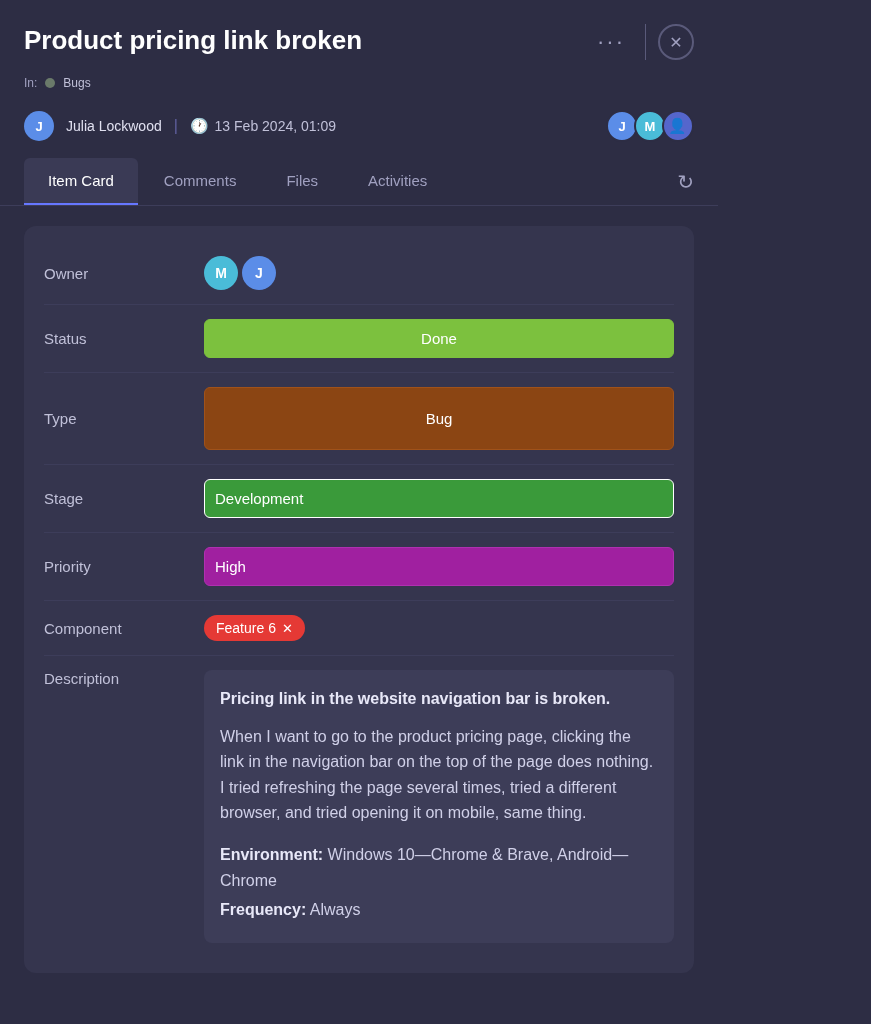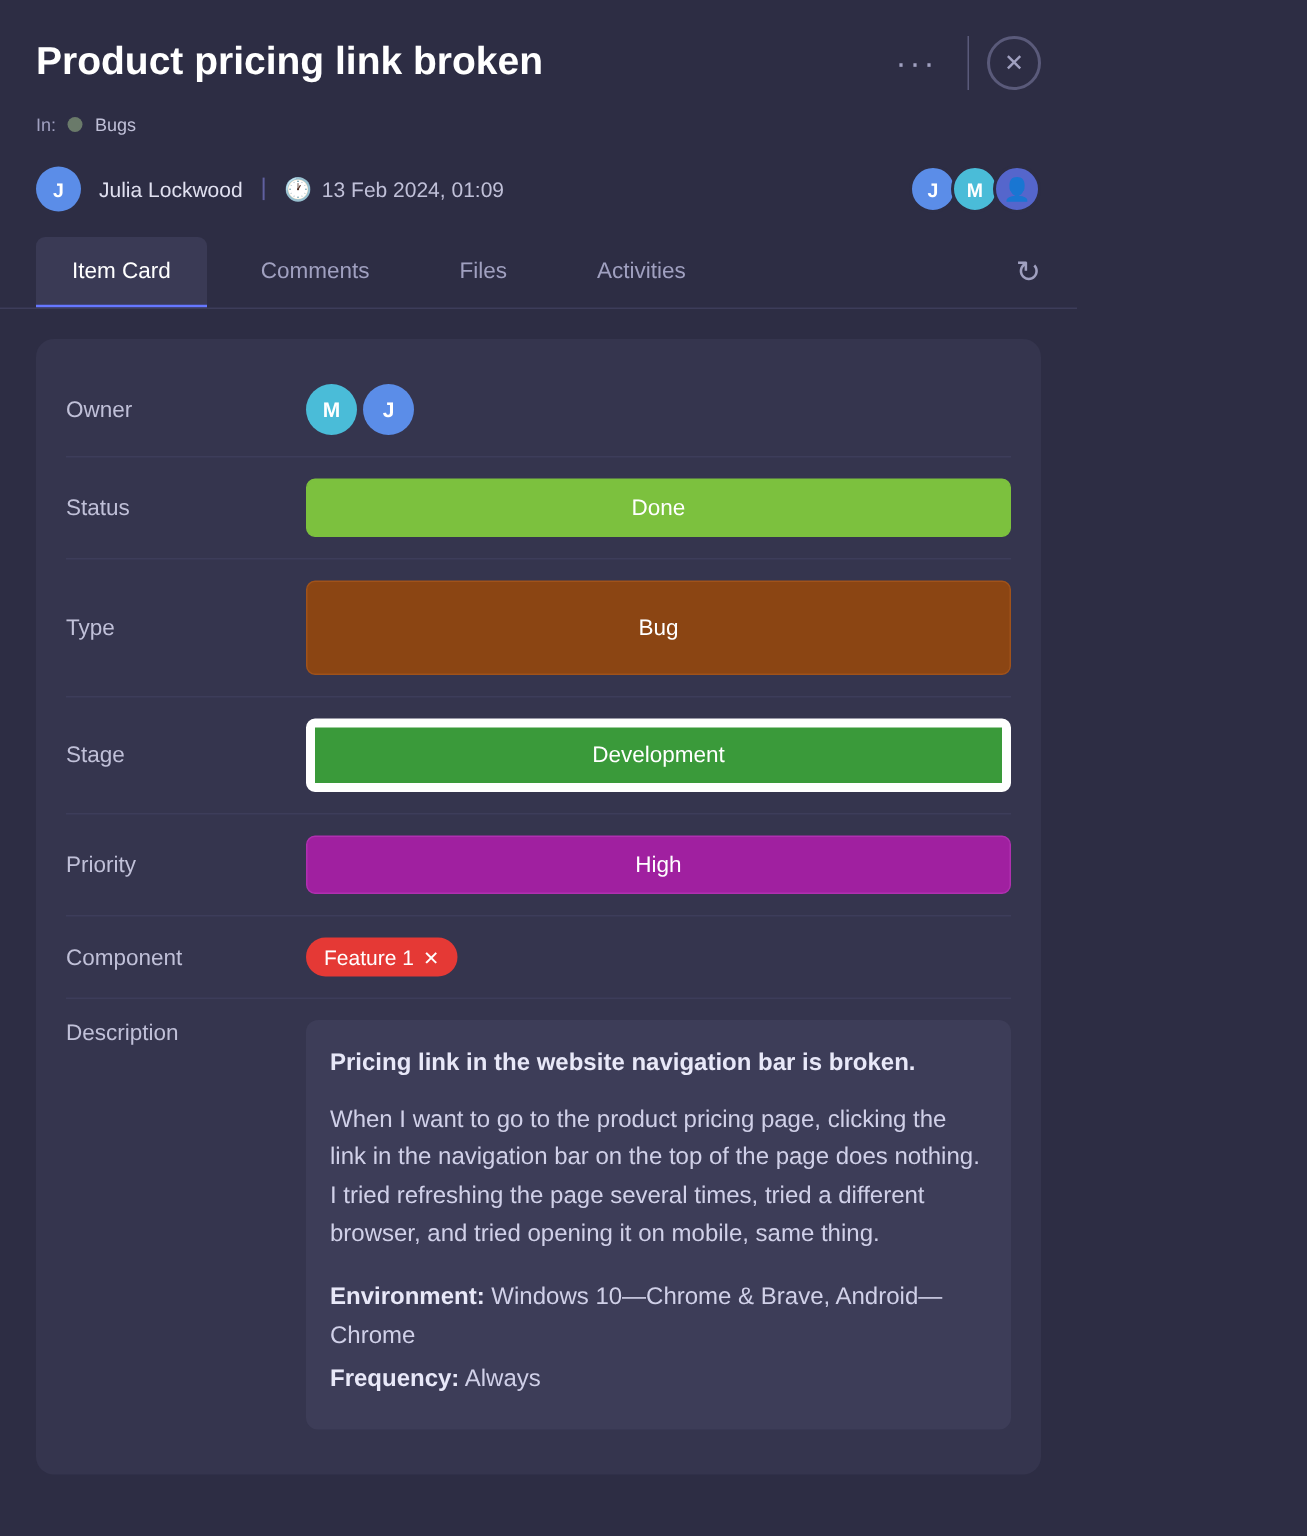--- a/index.html
+++ b/index.html
@@ -186,21 +186,21 @@
     .tabs-row {
       display: flex;
       align-items: center;
       padding: 0 24px;
       border-bottom: 1px solid #3d3d5a;
       justify-content: space-between;
     }
 
     .tabs-left {
       display: flex;
-      gap: 12px;
+      gap: 2px;
     }
 
     .tab {
       padding: 14px 24px;
       font-size: 15px;
       color: #a0a0c0;
       cursor: pointer;
       border-bottom: 2px solid transparent;
       background: none;
       border-top: none;
@@ -304,35 +304,33 @@
       border-radius: 6px;
       padding: 22px;
       text-align: center;
       font-size: 15px;
       color: #ffffff;
       font-weight: 500;
     }
 
     .stage-bar {
       background: #3a9a3a;
-      border: 6px solid #ffffff;
+      border: 1px solid #ffffff;
       border-radius: 6px;
       padding: 10px;
-      text-align: center;
       font-size: 15px;
       color: #ffffff;
       font-weight: 500;
     }
 
     .priority-bar {
       background: #a020a0;
       border: 1px solid #b030b0;
       border-radius: 6px;
       padding: 10px;
-      text-align: center;
       font-size: 15px;
       color: #ffffff;
       font-weight: 500;
     }
 
     .component-tag {
       display: inline-flex;
       align-items: center;
       gap: 6px;
       background: #e53935;
@@ -467,21 +465,21 @@
         <div class="field-label">Priority</div>
         <div class="field-value">
           <div class="priority-bar">High</div>
         </div>
       </div>
 
       <div class="field-row">
         <div class="field-label">Component</div>
         <div class="field-value">
           <span class="component-tag">
-            <span>Feature 1</span>
+            <span>Feature 6</span>
             <span class="tag-x">✕</span>
           </span>
         </div>
       </div>
 
       <div class="field-row" style="align-items: flex-start;">
         <div class="field-label">Description</div>
         <div class="field-value">
           <div class="description-box">
             <div class="bold-title">Pricing link in the website navigation bar is broken.</div>

